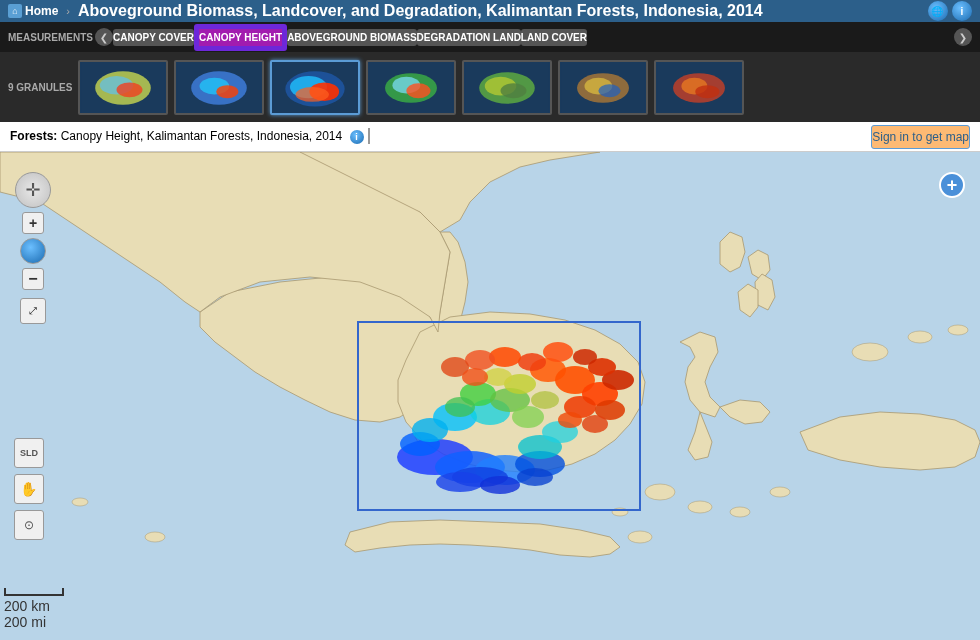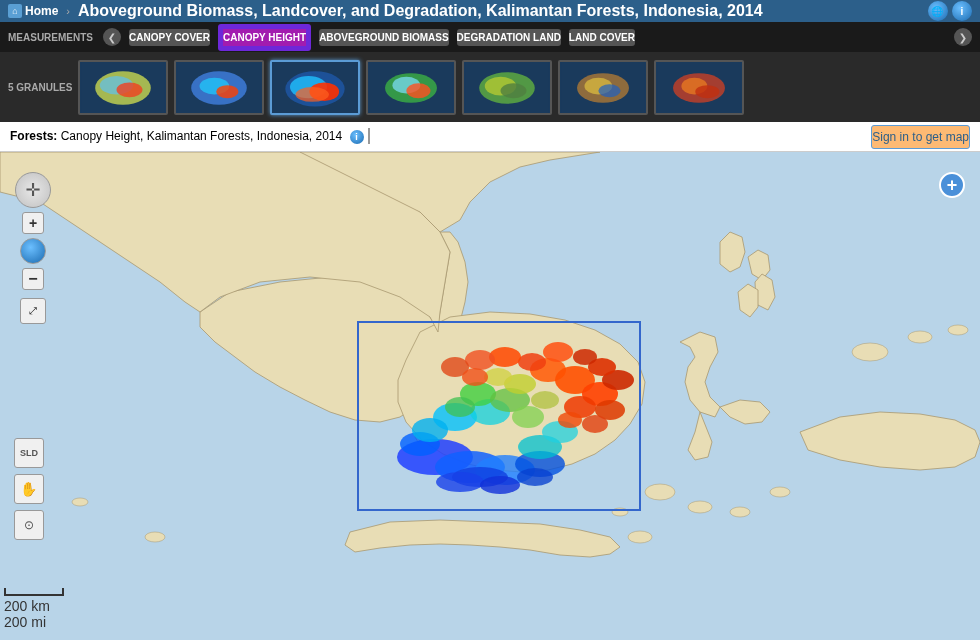--- a/index.html
+++ b/index.html
@@ -58,21 +58,21 @@
     .globe-btn { background: radial-gradient(circle at 40% 35%, #6bbfff, #1a6ab0); color: white; }
     .info-btn { background: radial-gradient(circle at 40% 35%, #6bbfff, #1a6ab0); color: white; }
 
     
     #toolbar {
       background: #1a1a1a;
       height: 30px;
       display: flex;
       align-items: center;
       padding: 0 8px;
-      gap: 8px;
+      gap: 0;
     }
     #measurements-label {
       color: #aaa;
       font-size: 10px;
       font-weight: bold;
       margin-right: 2px;
     }
     .nav-arrow {
       background: #555;
       border: none;
@@ -340,21 +340,21 @@
   <button class="nav-arrow">❮</button>
   <button class="measurement-tab">CANOPY COVER</button>
   <button class="measurement-tab active">CANOPY HEIGHT</button>
   <button class="measurement-tab">ABOVEGROUND BIOMASS</button>
   <button class="measurement-tab">DEGRADATION LAND</button>
   <button class="measurement-tab">LAND COVER</button>
   <button class="nav-arrow-right">❯</button>
 </div>
 
 <div id="granules-bar">
-  <span id="granules-label">5 GRANULES</span>
+  <span id="granules-label">9 GRANULES</span>
 
   <div class="granule-thumb">
     <svg viewBox="0 0 90 55" xmlns="http://www.w3.org/2000/svg">
       <rect width="90" height="55" fill="#1a3a5c"></rect>
       <ellipse cx="45" cy="28" rx="30" ry="18" fill="#c8d850" opacity="0.8"></ellipse>
       <ellipse cx="38" cy="25" rx="18" ry="10" fill="#60c0f0" opacity="0.7"></ellipse>
       <ellipse cx="52" cy="30" rx="14" ry="8" fill="#f04020" opacity="0.8"></ellipse>
     </svg>
   </div>
   <div class="granule-thumb">

